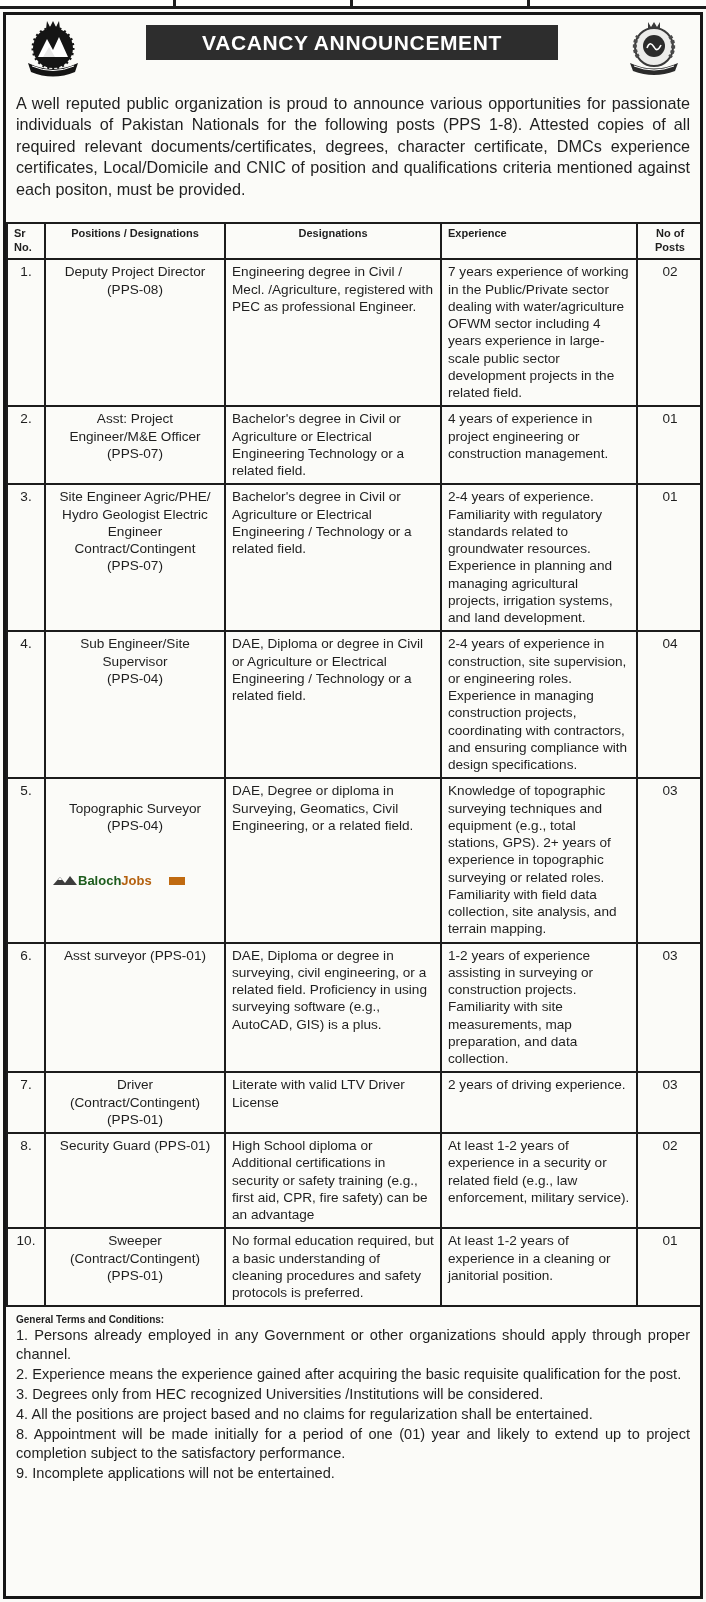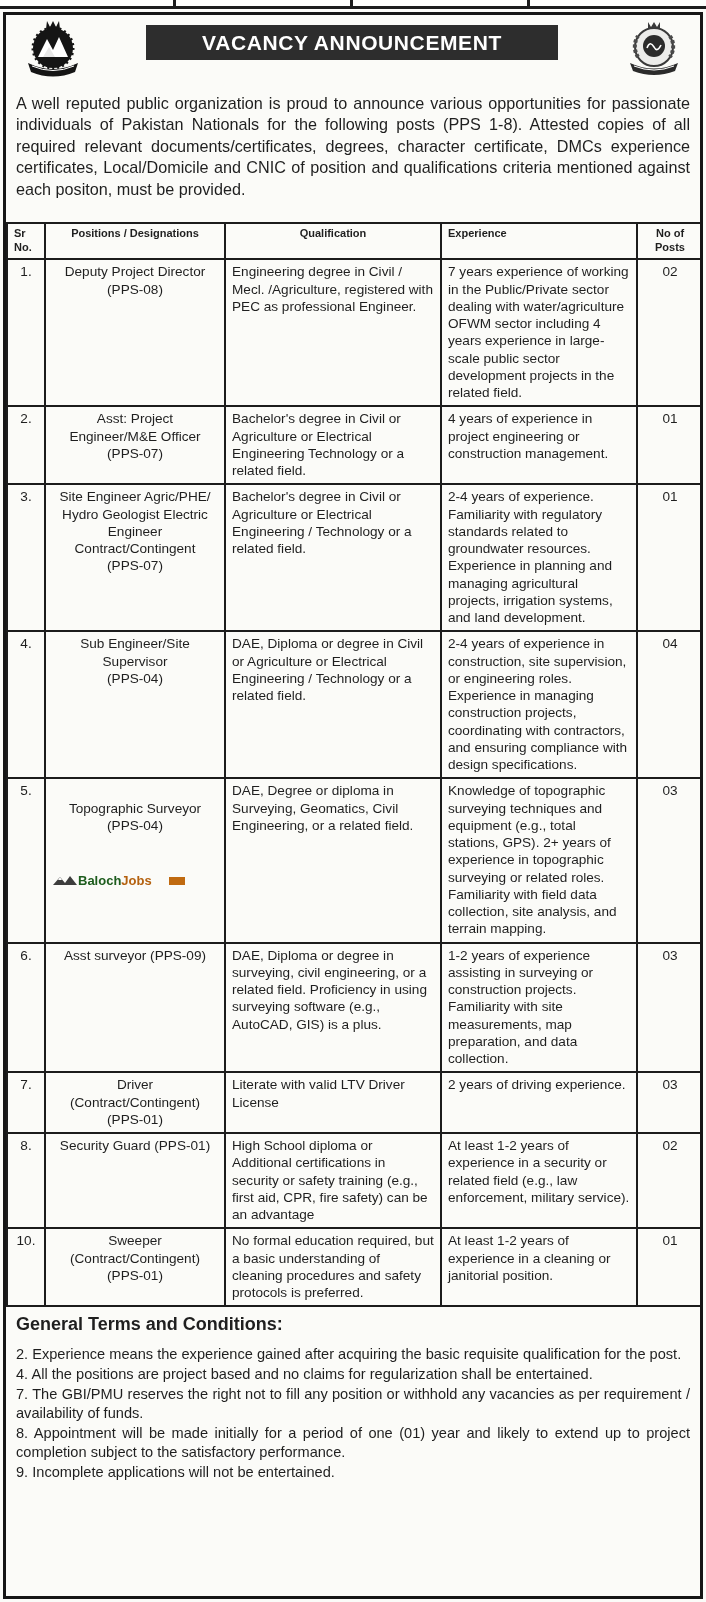--- a/index.html
+++ b/index.html
@@ -29,21 +29,21 @@
   td.c-posts { text-align:center; }
 
   .bjobs { margin-top:40px; display:flex; align-items:center; line-height:1; }
   .bjobs .mt { margin-bottom:1px; }
   .bjobs .l1 { color:#1d5c1d; font-weight:bold; font-size:13px; }
   .bjobs .l2 { color:#b4610f; font-weight:bold; font-size:13px; display:flex; align-items:center; gap:17px; }
   .bjobs .box { display:inline-block; width:16px; height:8px; background:#c06a10; }
 
   
   .terms { padding:6px 10px 2px; font-size:14.6px; line-height:1.3; text-align:justify; }
-  .terms h3 { font-size:18px; margin-bottom:8px; }
+  .terms h3 { font-size:10px; margin-bottom:0; }
   .terms .item { margin-bottom:1px; }
 
   
   .emblem { display:block; }
 </style>
 </head>
 <body>
 
 <div class="page">
   <div class="remnant">
@@ -87,21 +87,21 @@
           <col style="width:180px">
           <col style="width:216px">
           <col style="width:196px">
           <col style="width:66px">
         </colgroup>
       <thead>
         <tr>
           <th class="h-sr">Sr
 No.</th>
           <th>Positions / Designations</th>
-          <th>Qualification</th>
+          <th>Designations</th>
           <th class="h-exp">Experience</th>
           <th>No of
 Posts</th>
         </tr>
       </thead>
       <tbody>
         <tr>
           <td class="c-sr">1.</td>
           <td class="c-pos">Deputy Project Director
 (PPS-08)</td>
@@ -151,21 +151,21 @@
               <span class="l1">Baloch</span>
               <span class="l2"><span>Jobs</span><span class="box"></span></span>
             </div>
           </td>
           <td>DAE, Degree or diploma in Surveying, Geomatics, Civil Engineering, or a related field.</td>
           <td>Knowledge of topographic surveying techniques and equipment (e.g., total stations, GPS). 2+ years of experience in topographic surveying or related roles. Familiarity with field data collection, site analysis, and terrain mapping.</td>
           <td class="c-posts">03</td>
         </tr>
         <tr>
           <td class="c-sr">6.</td>
-          <td class="c-pos">Asst surveyor (PPS-09)</td>
+          <td class="c-pos">Asst surveyor (PPS-01)</td>
           <td>DAE, Diploma or degree in surveying, civil engineering, or a related field. Proficiency in using surveying software (e.g., AutoCAD, GIS) is a plus.</td>
           <td>1-2 years of experience assisting in surveying or construction projects. Familiarity with site measurements, map preparation, and data collection.</td>
           <td class="c-posts">03</td>
         </tr>
         <tr>
           <td class="c-sr">7.</td>
           <td class="c-pos">Driver
 (Contract/Contingent)
 (PPS-01)</td>
           <td>Literate with valid LTV Driver License</td>
@@ -186,22 +186,23 @@
 (PPS-01)</td>
           <td>No formal education required, but a basic understanding of cleaning procedures and safety protocols is preferred.</td>
           <td>At least 1-2 years of experience in a cleaning or janitorial position.</td>
           <td class="c-posts">01</td>
         </tr>
       </tbody>
     </table>
 
     <div class="terms">
       <h3>General Terms and Conditions:</h3>
+      <div class="item">1. Persons already employed in any Government or other organizations should apply through proper channel.</div>
       <div class="item">2. Experience means the experience gained after acquiring the basic requisite qualification for the post.</div>
+      <div class="item">3. Degrees only from HEC recognized Universities /Institutions will be considered.</div>
       <div class="item">4. All the positions are project based and no claims for regularization shall be entertained.</div>
-      <div class="item">7. The GBI/PMU reserves the right not to fill any position or withhold any vacancies as per requirement / availability of funds.</div>
       <div class="item">8. Appointment will be made initially for a period of one (01) year and likely to extend up to project completion subject to the satisfactory performance.</div>
       <div class="item">9. Incomplete applications will not be entertained.</div>
 
     </div>
 
   </div>
 </div>
 
 </body></html>

